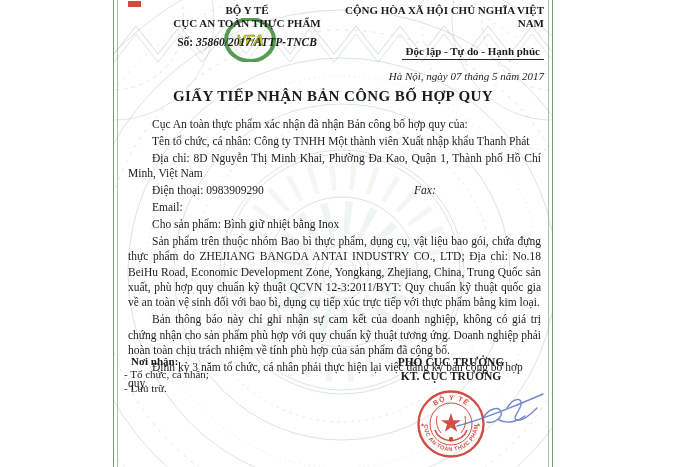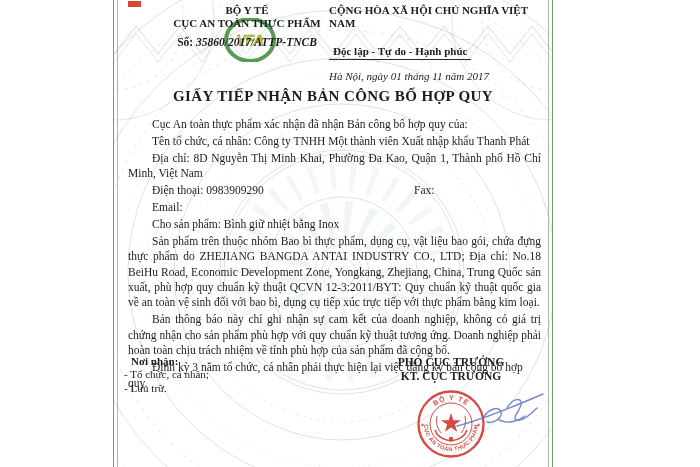--- a/index.html
+++ b/index.html
@@ -17,35 +17,35 @@
   .pattern{position:absolute;left:0;top:0;width:438px;height:467px;z-index:0;pointer-events:none;}
   .red-mark{position:absolute;left:14px;top:1px;width:13px;height:6px;background:#d24a38;z-index:3;}
 
   
   .hdr-left{position:absolute;left:18px;top:4px;width:230px;text-align:center;z-index:2;}
   .hdr-left .l1{font-weight:bold;font-size:11px;line-height:12.5px;}
   .hdr-left .num{margin-top:7px;font-size:11.5px;}
   .hdr-left .num .lbl{font-weight:bold;}
   .hdr-left .num .val{font-weight:bold;font-style:italic;}
   .vfa{position:absolute;left:110px;top:18px;width:52px;height:44px;z-index:1;}
-  .hdr-right{position:absolute;left:215px;top:4px;width:215px;text-align:left;z-index:2;}
+  .hdr-right{position:absolute;left:215px;top:4px;width:215px;text-align:right;z-index:2;}
   .hdr-right .l1{font-weight:bold;font-size:11px;line-height:13px;}
   .hdr-right .motto{font-weight:bold;font-size:11px;display:inline-block;
     border-bottom:1px solid #2a2a2a;padding:0 4px 2px 4px;margin-top:15px;}
   .hdr-right .date{font-style:italic;font-size:11px;margin-top:10px;}
 
   .doc-title{position:absolute;left:0;top:88px;width:100%;text-align:center;
     font-weight:bold;font-size:15px;letter-spacing:.4px;z-index:2;}
 
   
   .doc-body{position:absolute;left:14px;right:11px;top:117px;z-index:2;}
   .doc-body p{margin:0 0 1.5px 0;font-size:11.5px;line-height:15.4px;text-indent:24px;}
   .doc-body p.just{text-align:justify;}
   .phone-row{position:relative;}
-  .phone-row .fax{position:absolute;left:262px;top:0;}
+  .phone-row .fax{position:absolute;left:262px;top:0;font-style:italic;}
 
   
   .recipients{position:absolute;left:10px;top:354px;z-index:2;font-size:11px;}
   .recipients .cap{font-weight:bold;padding-left:7px;line-height:14px;}
   .recipients .it{line-height:13.5px;}
   .sign-block{position:absolute;left:250px;top:355px;width:174px;text-align:center;z-index:2;}
   .sign-block .t{font-weight:bold;font-size:11.5px;line-height:14px;}
   .seal-wrap{position:absolute;left:277px;top:380px;width:190px;height:88px;z-index:2;}
   .signer-name{position:absolute;left:280px;top:450px;width:115px;text-align:center;
     font-weight:bold;font-size:12px;z-index:3;}
@@ -107,21 +107,21 @@
     <div class="l1">CỤC AN TOÀN THỰC PHẨM</div>
     <div class="num">
       <span class="lbl">Số:</span>
       <span class="val">35860/2017/ATTP-TNCB</span>
     </div>
   </div>
 
   <div class="hdr-right">
     <div class="l1">CỘNG HÒA XÃ HỘI CHỦ NGHĨA VIỆT NAM</div>
     <div><span class="motto">Độc lập - Tự do - Hạnh phúc</span></div>
-    <div class="date">Hà Nội, ngày 01 tháng 11 năm 2017</div>
+    <div class="date">Hà Nội, ngày 07 tháng 5 năm 2017</div>
   </div>
 
   <div class="doc-title">GIẤY TIẾP NHẬN BẢN CÔNG BỐ HỢP QUY</div>
 
   <div class="doc-body">
     <p>Cục An toàn thực phẩm xác nhận đã nhận Bản công bố hợp quy của:</p>
     <p>Tên tổ chức, cá nhân: Công ty TNHH Một thành viên Xuất nhập khẩu Thanh Phát</p>
     <p class="just">Địa chỉ:  8D Nguyễn Thị Minh Khai, Phường Đa Kao, Quận 1, Thành phố Hồ Chí Minh, Việt Nam</p>
     <p class="phone-row">
       <span>Điện thoại: 0983909290</span>

